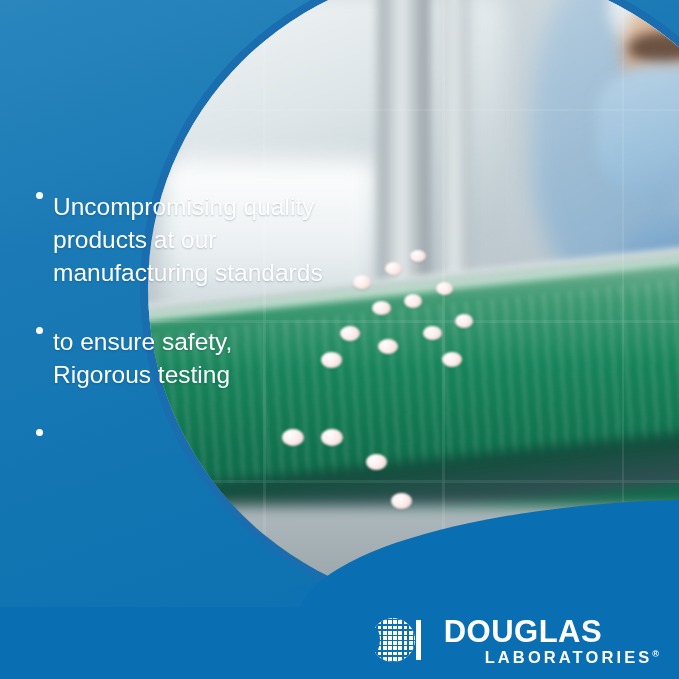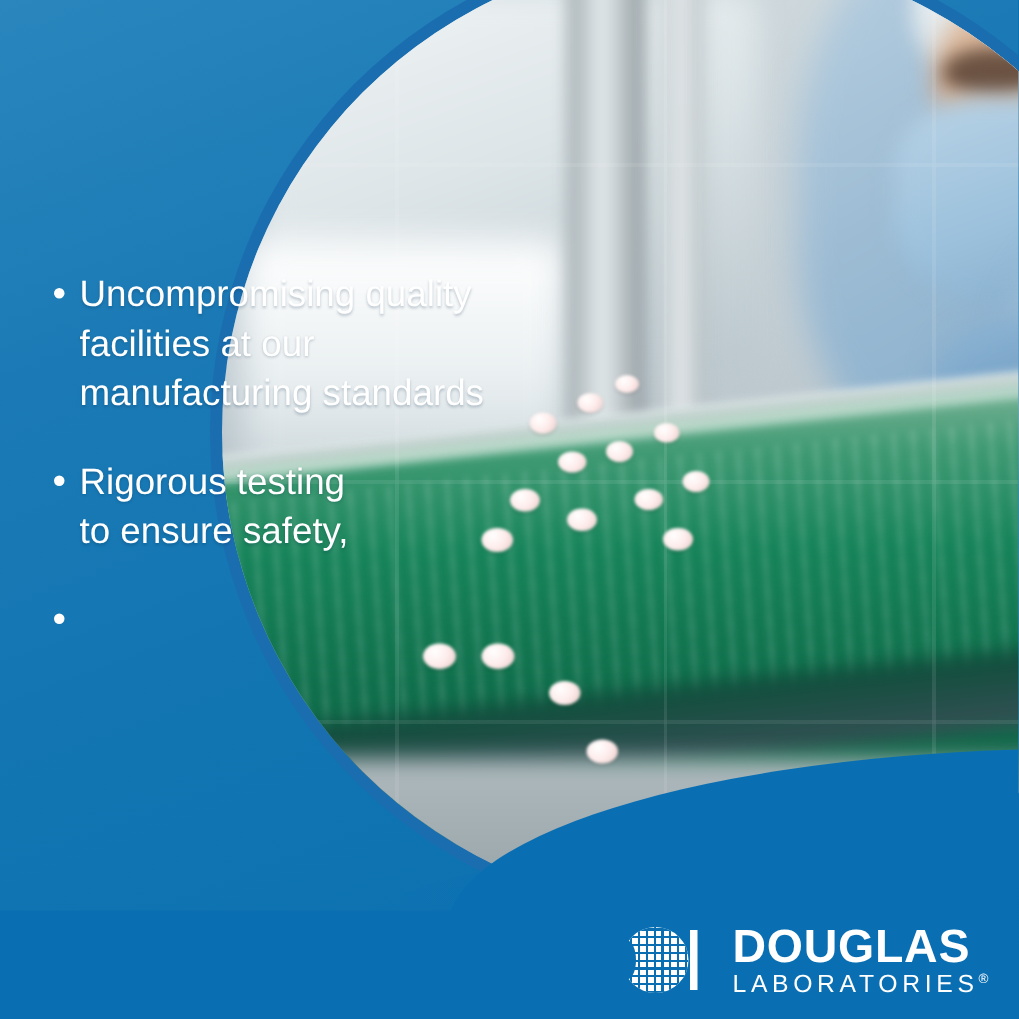--- a/index.html
+++ b/index.html
@@ -99,37 +99,37 @@
   .headline{position:absolute;left:34px;top:44px;width:330px;
     color:#ffffff;font-weight:bold;font-size:45px;line-height:52px;
     letter-spacing:-.5px;text-shadow:0 1px 2px rgba(0,40,70,.25);}
   .headline div{white-space:nowrap;}
 
   .bullets{position:absolute;left:34px;top:180px;width:320px;}
   .bullet{display:flex;align-items:flex-start;margin-bottom:26px;}
   .dot{flex:0 0 auto;width:7px;height:7px;border-radius:50%;background:#ffffff;
     margin:12px 10px 0 2px;}
   .btext{color:#ffffff;font-size:24.5px;line-height:33px;font-weight:400;
-    text-shadow:0 1px 2px rgba(0,40,70,.25);}
+    text-shadow:0 1px 2px rgba(0,40,70,.25);margin-top:10px;}
   .btext span{display:block;white-space:nowrap;}
 
   
   .logo{position:absolute;right:20px;bottom:14px;display:flex;align-items:center;gap:20px;}
   .mark{position:relative;width:44px;height:44px;margin-right:9px;}
   .mark .disc{position:absolute;inset:0;border-radius:50%;background:#ffffff;}
   .mark .grid{position:absolute;inset:0;border-radius:50%;
     background:
       repeating-linear-gradient(90deg,#0a6fb2 0 1.4px,transparent 1.4px 5.2px),
       repeating-linear-gradient(0deg,#0a6fb2 0 1.4px,transparent 1.4px 5.2px);}
   .mark .notch{position:absolute;left:-3px;top:9px;width:12px;height:26px;
     background:#0a6fb2;border-radius:50%;}
   .mark .bar{position:absolute;right:-6px;top:2px;width:5px;height:40px;background:#ffffff;}
   .wordmark{color:#ffffff;line-height:1;}
   .wm-top{font-size:31px;font-weight:bold;letter-spacing:.5px;}
-  .wm-bot{font-size:16.5px;font-weight:normal;letter-spacing:3.1px;margin-top:2px;}
+  .wm-bot{font-size:16.5px;font-weight:bold;letter-spacing:3.1px;margin-top:2px;margin-left:41px;}
   .wm-bot sup{font-size:9px;letter-spacing:0;vertical-align:super;}
 </style>
 </head>
 <body>
 
 <div class="poster">
 
   <div class="photo-circle">
     <div class="photo">
       <div class="ph-panel-a"></div>
@@ -179,30 +179,30 @@
   <div class="swoosh"></div>
   <div class="footer-band"></div>
 
 
   <div class="bullets">
 
     <div class="bullet">
       <div class="dot"></div>
       <div class="btext">
         <span>Uncompromising quality</span>
-        <span>facilities at our</span>
+        <span>products at our</span>
         <span>manufacturing standards</span>
       </div>
     </div>
 
     <div class="bullet">
       <div class="dot"></div>
       <div class="btext">
+        <span>to ensure safety,</span>
         <span>Rigorous testing</span>
-        <span>to ensure safety,</span>
       </div>
     </div>
 
     <div class="bullet">
       <div class="dot"></div>
     </div>
 
   </div>
 
   <div class="logo">

